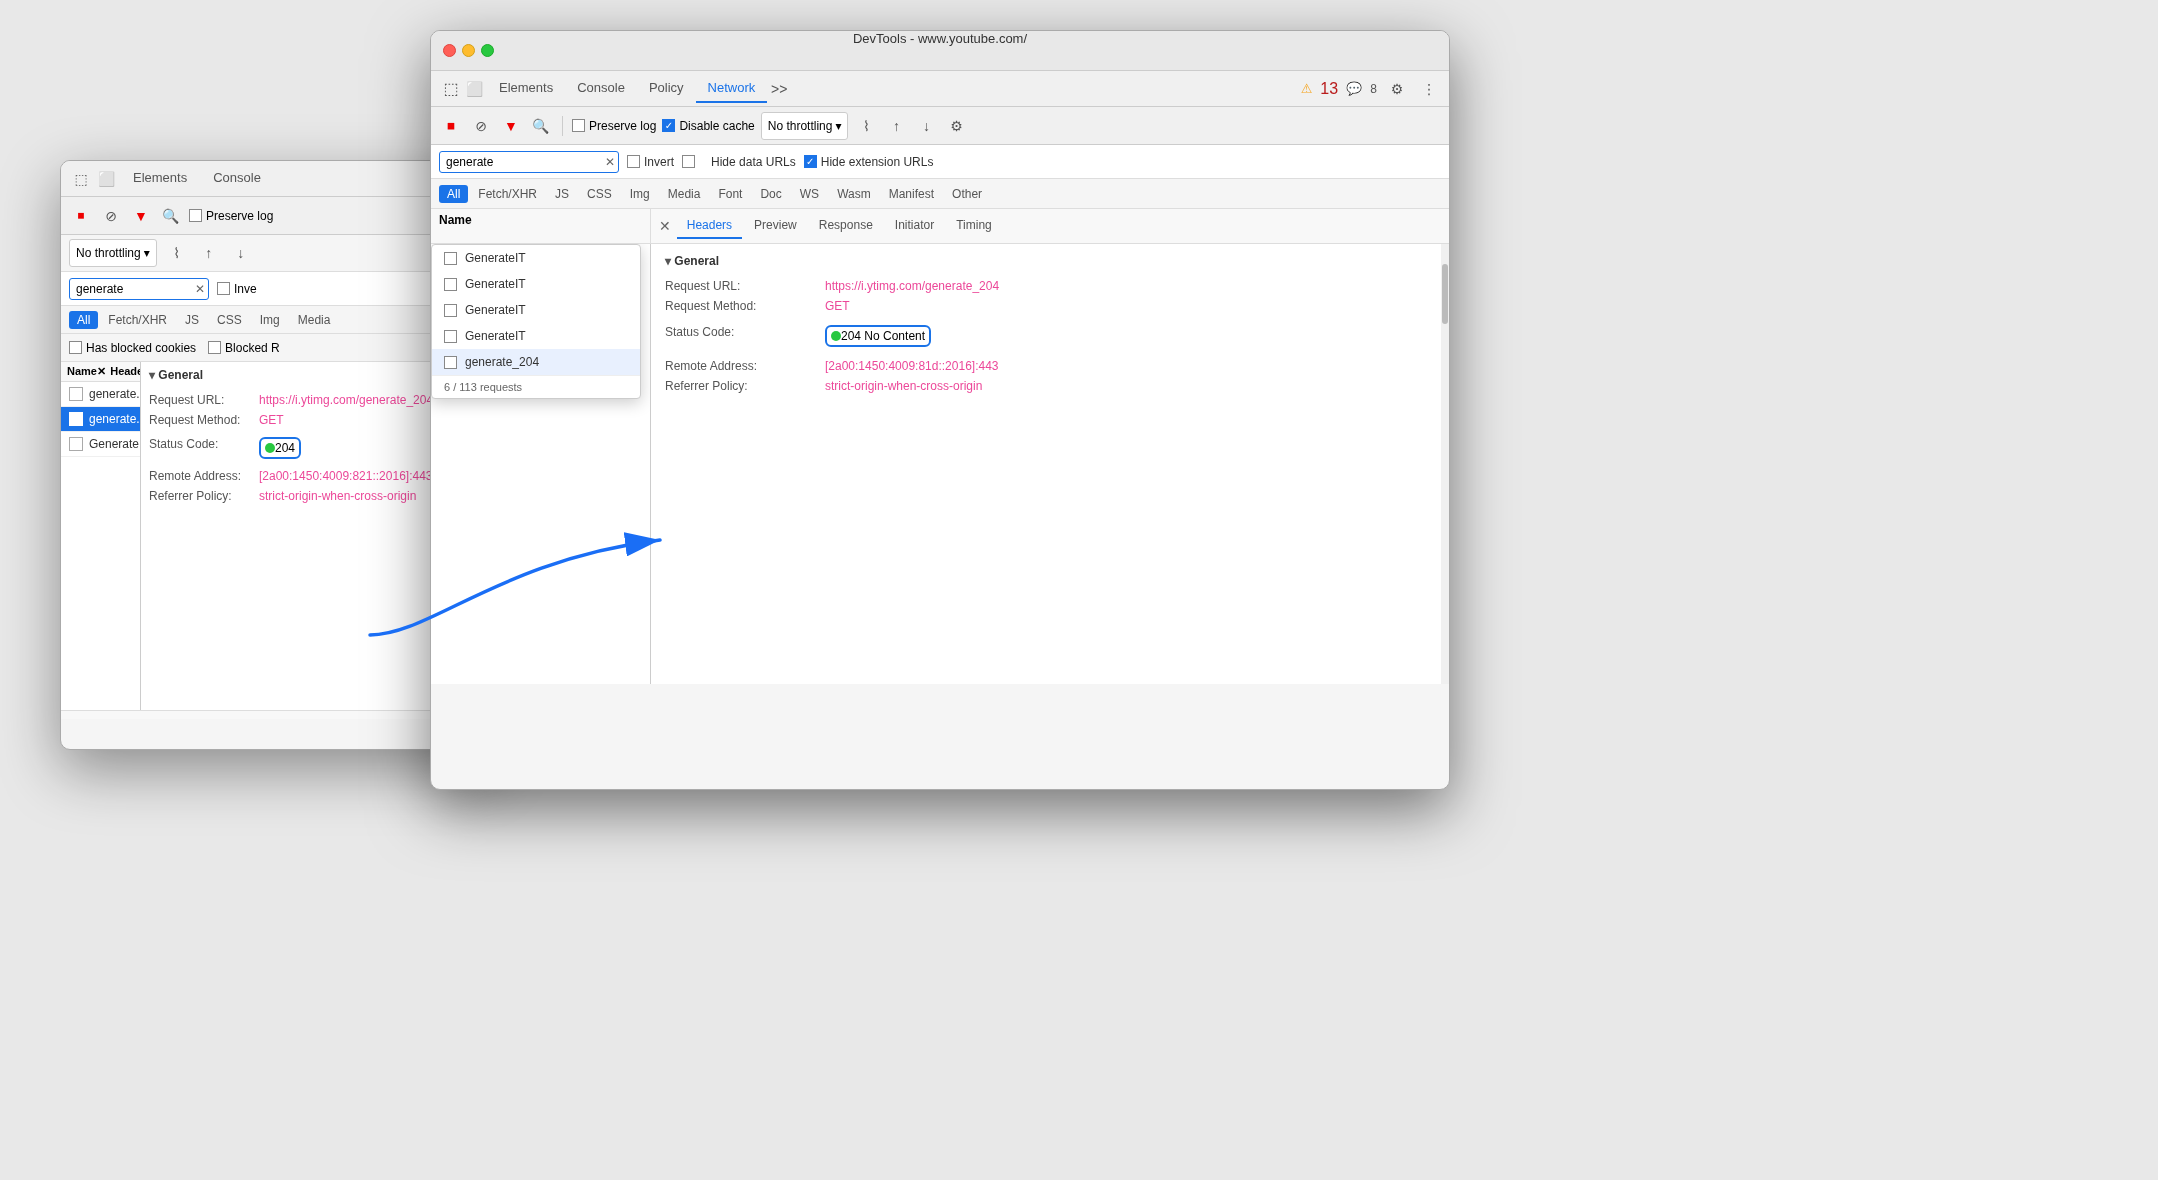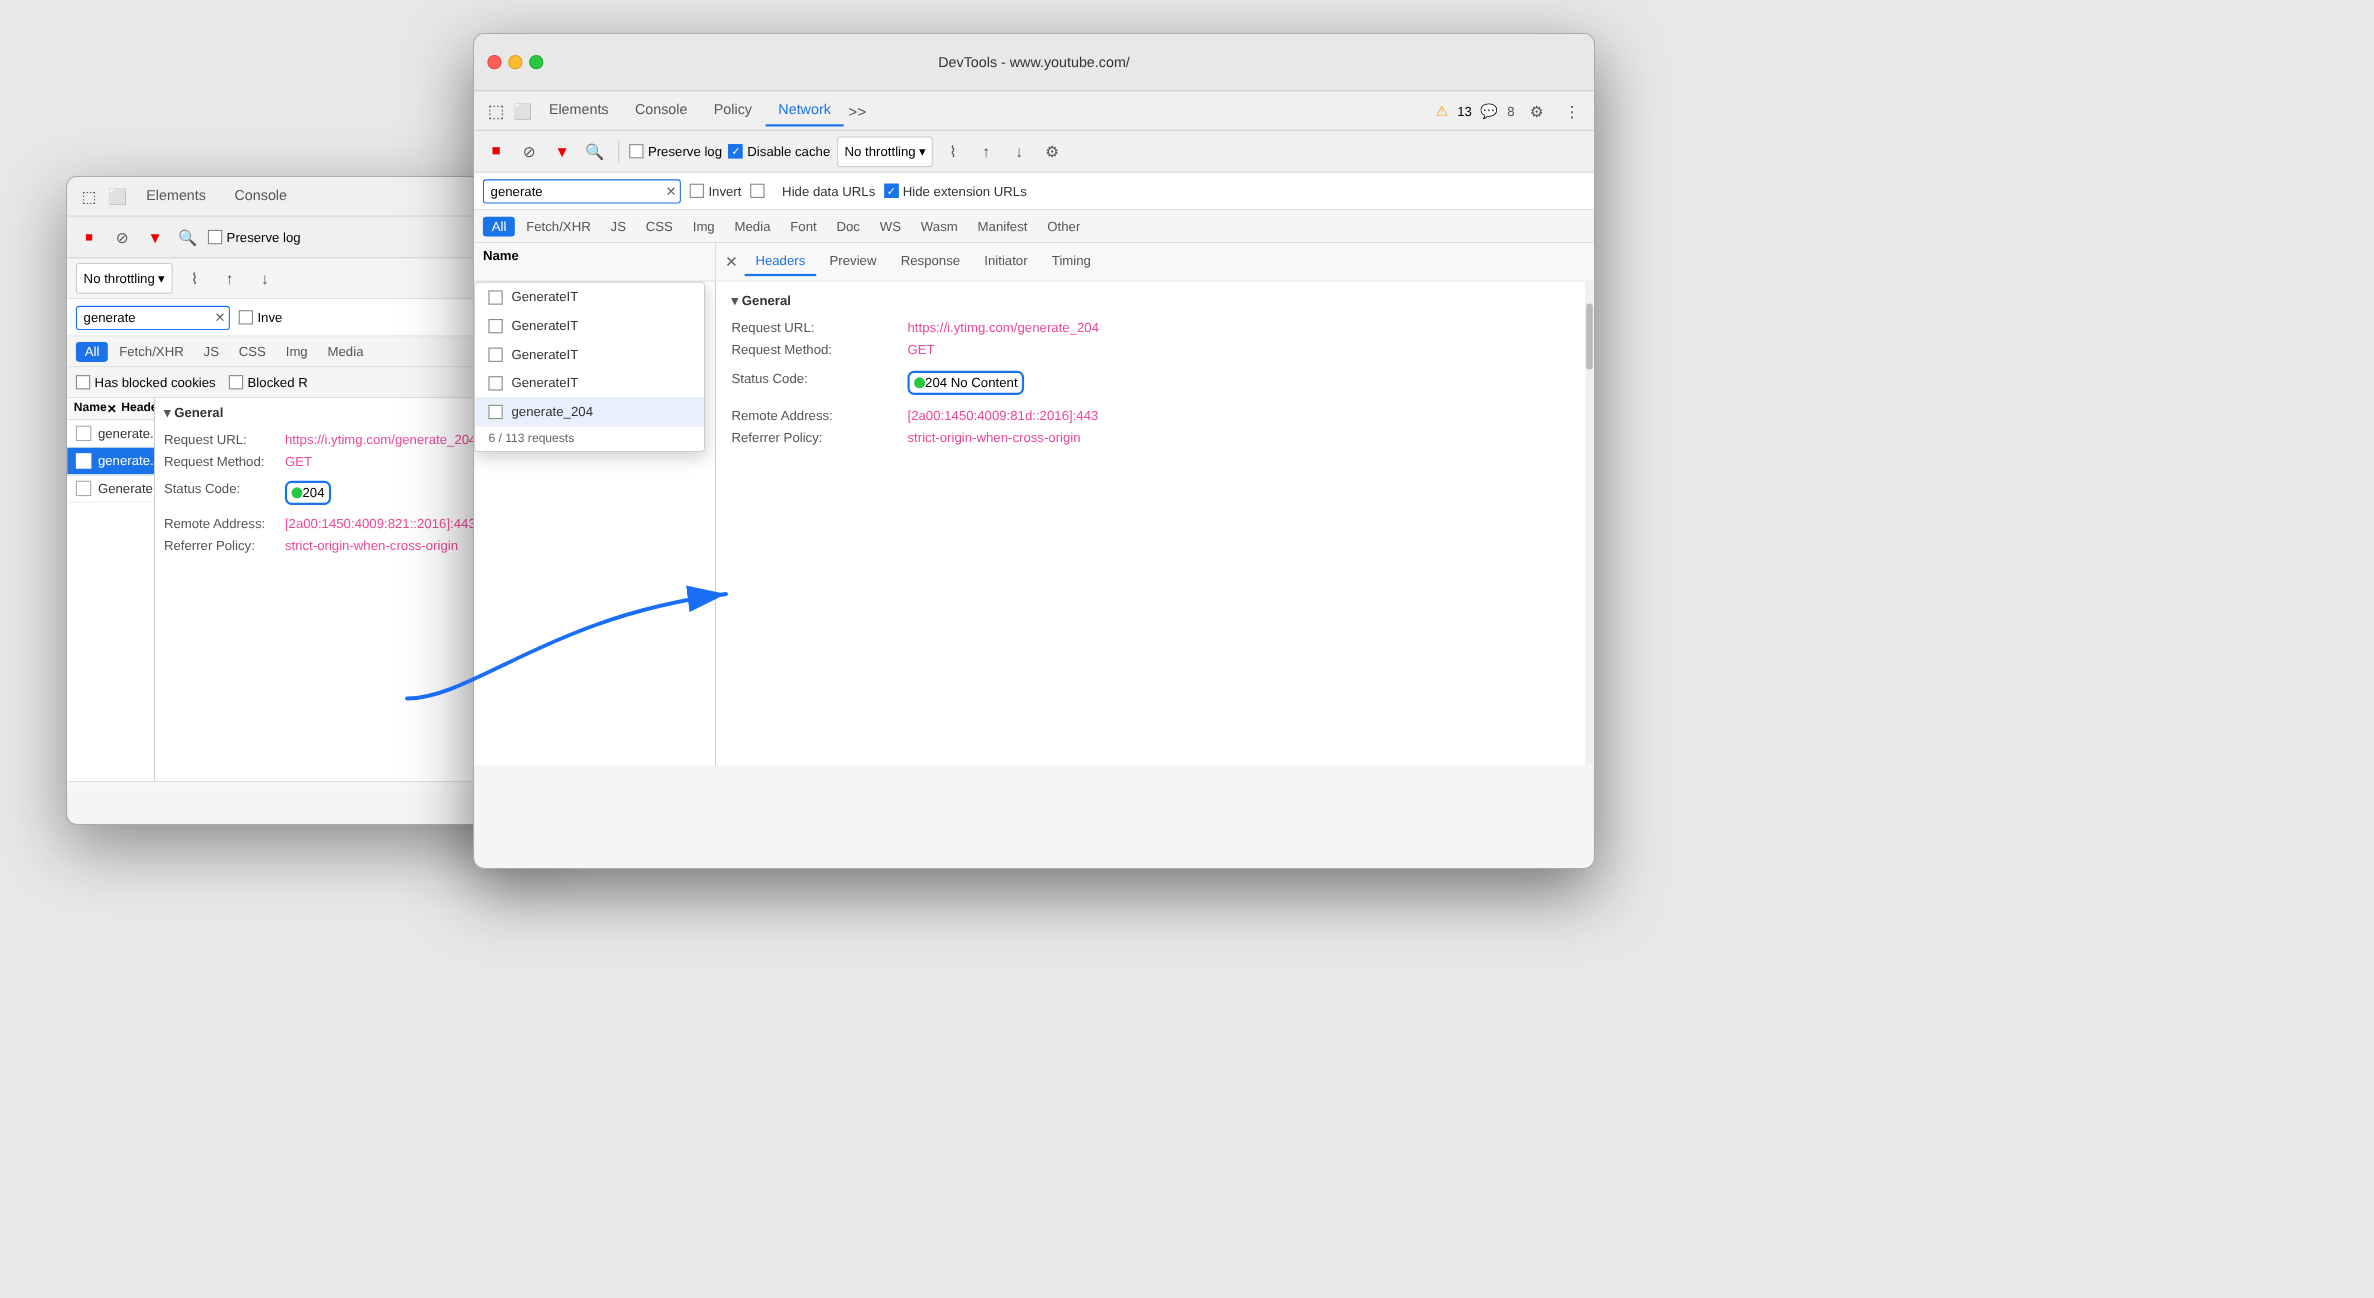--- a/index.html
+++ b/index.html
@@ -36,24 +36,23 @@
       height: 760px;
       background: #f5f5f5;
       border-radius: 10px;
       box-shadow: 0 20px 60px rgba(0,0,0,0.5);
       overflow: hidden;
       border: 1px solid #aaa;
     }
 
     
     .title-bar {
-      height: 52px;
+      height: 40px;
       background: #e8e8e8;
       display: flex;
-      align-items: center;
       padding: 0 12px;
       border-bottom: 1px solid #ccc;
       position: relative;
     }
     .traffic-lights {
       display: flex;
       gap: 6px;
       align-items: center;
     }
     .traffic-light {
@@ -578,21 +577,21 @@
       <div class="icon-btn" style="font-size:16px;">⬚</div>
       <div class="icon-btn">⬜</div>
       <div class="tab">Elements</div>
       <div class="tab">Console</div>
       <div class="tab">Policy</div>
       <div class="tab active">Network</div>
       <div class="icon-btn">&gt;&gt;</div>
     </div>
     <div style="display:flex;align-items:center;gap:8px;">
       <span class="warning-icon">⚠</span>
-      <span style="font-size:12px;color:#000000;">13</span>
+      <span style="font-size:16px;color:#b91c1c;">13</span>
       <span class="comment-icon">💬</span>
       <span style="font-size:12px;color:#555;">8</span>
       <div class="icon-btn">⚙</div>
       <div class="icon-btn">⋮</div>
     </div>
   </div>
 
   <div class="toolbar">
     <div class="icon-btn" style="color:#e00;font-size:16px;">⏹</div>
     <div class="icon-btn" style="font-size:14px;">⊘</div>

